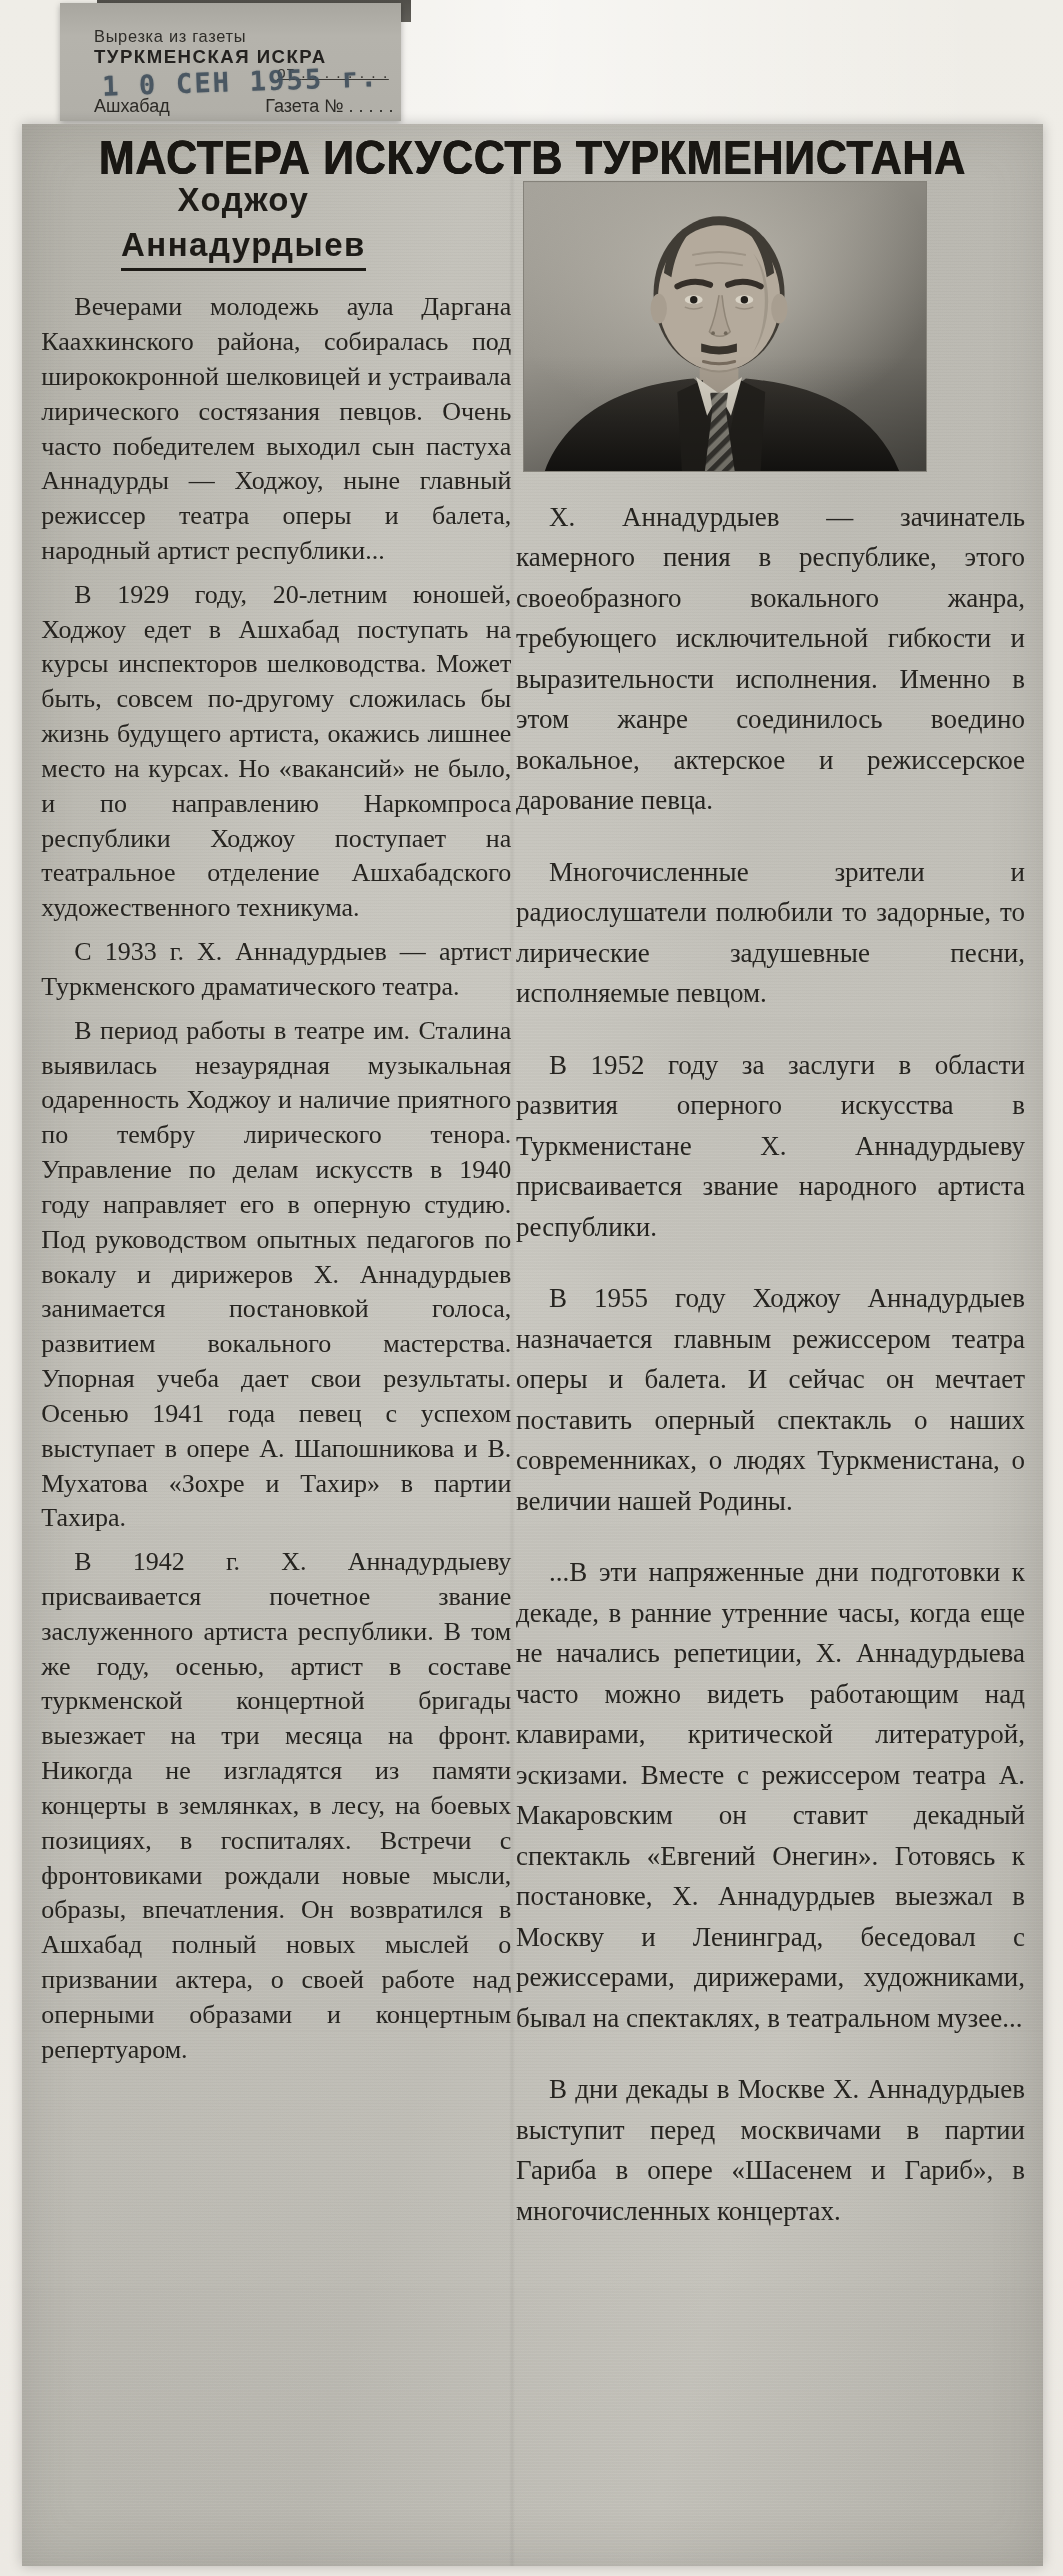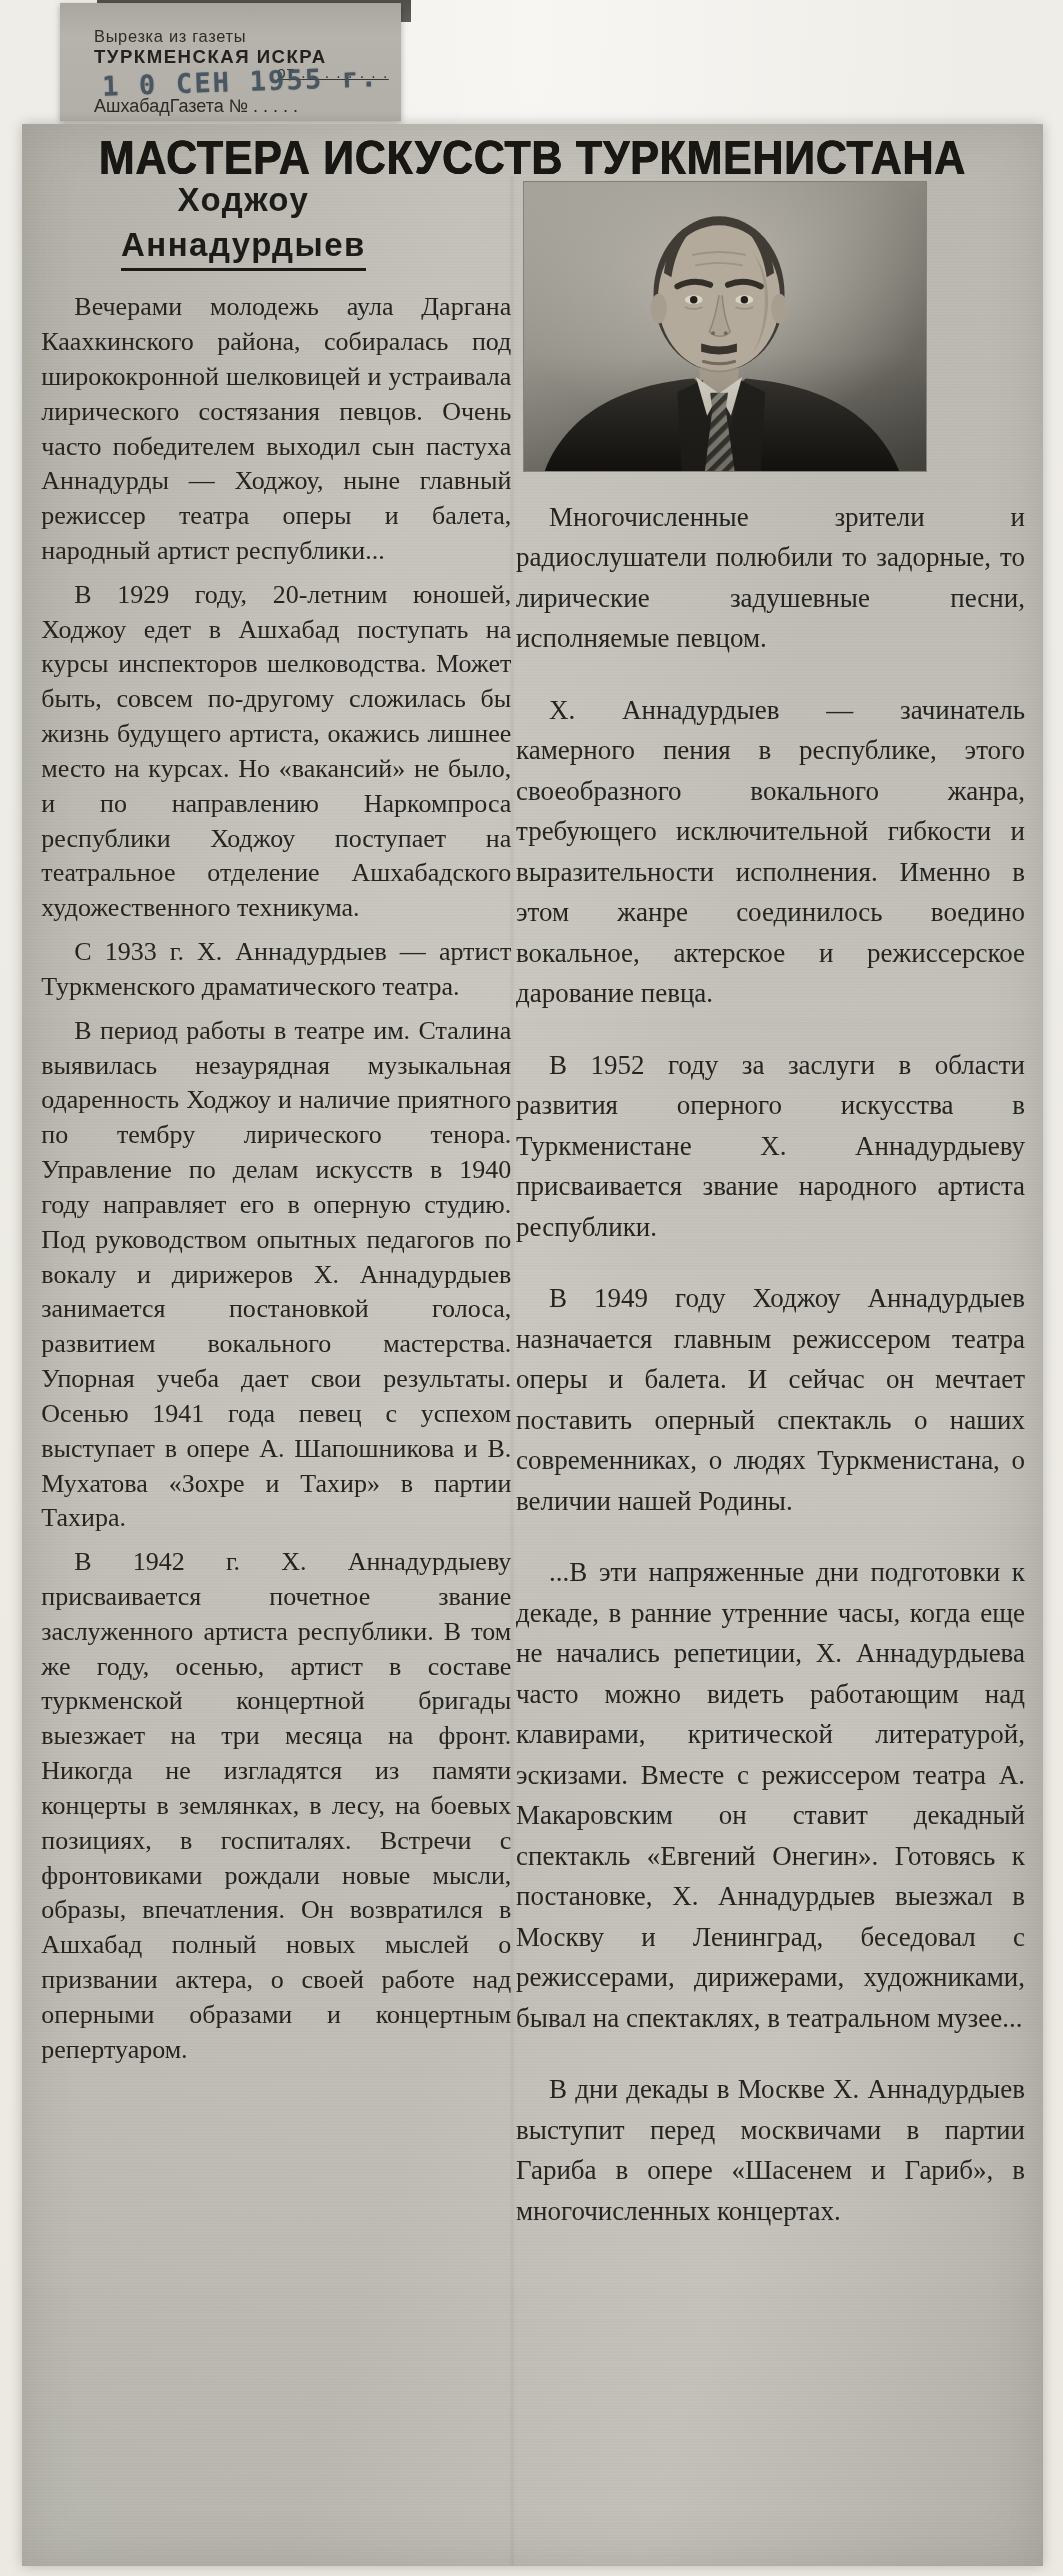--- a/index.html
+++ b/index.html
@@ -43,21 +43,21 @@
     position: absolute; left: 42px; top: 63px; z-index: 2;
     font: bold 27px "DejaVu Sans Mono", monospace;
     color: #42505c; letter-spacing: 2.2px;
     transform: rotate(-2deg);
     text-shadow: 0 0 1.5px rgba(66,80,92,0.55);
     opacity: 0.92;
     white-space: nowrap;
   }
   .label-bottom {
     position: absolute; left: 34px; right: 7.4px; bottom: 4.5px;
-    display: flex; justify-content: flex-start;
+    display: flex; justify-content: space-between;
     font: 18px "Liberation Sans", sans-serif; color: #2c2a26;
   }
 
   
   .paper {
     position: absolute; left: 22px; top: 124px; width: 1021px; height: 2442px;
     background:
       repeating-linear-gradient(0deg, rgba(0,0,0,0.015) 0 1.5px, rgba(255,255,255,0.01) 1.5px 3px),
       radial-gradient(ellipse at 50% 45%, rgba(255,255,255,0.10), rgba(0,0,0,0.06) 90%),
       linear-gradient(105deg, #bcbab1 0%, #c8c6be 28%, #c2c0b8 55%, #cbc9c1 76%, #bfbdb5 100%);
@@ -217,24 +217,24 @@
           <path d="M238,217 Q262,225 286,217 L286,228 Q262,235 238,228 Z" fill="#38332c"></path>
 
           <path d="M241,241 Q262,247 283,241" stroke="#776b5d" stroke-width="4" stroke-linecap="round" fill="none"></path>
           <path d="M238,250 Q262,259 286,250" stroke="#9a9082" stroke-width="2.5" fill="none"></path>
 
           <path d="M308,96 C334,126 336,190 306,232 C328,196 330,128 308,96 Z" fill="#90867a" opacity="0.55"></path>
           <rect width="540" height="388" fill="url(#vig)"></rect>
         </svg>
       </div>
       <div>
+          <p class="para">Х. Аннадурдыев — зачинатель камерного пения в республике, этого своеобразного вокального жанра, требующего исключительной гибкости и выразительности исполнения. Именно в этом жанре соединилось воедино вокальное, актерское и режиссерское дарование певца.</p>
           <p class="para">Многочисленные зрители и радиослушатели полюбили то задорные, то лирические задушевные песни, исполняемые певцом.</p>
-          <p class="para">Х. Аннадурдыев — зачинатель камерного пения в республике, этого своеобразного вокального жанра, требующего исключительной гибкости и выразительности исполнения. Именно в этом жанре соединилось воедино вокальное, актерское и режиссерское дарование певца.</p>
           <p class="para">В 1952 году за заслуги в области развития оперного искусства в Туркменистане Х. Аннадурдыеву присваивается звание народного артиста республики.</p>
-          <p class="para">В 1949 году Ходжоу Аннадурдыев назначается главным режиссером театра оперы и балета. И сейчас он мечтает поставить оперный спектакль о наших современниках, о людях Туркменистана, о величии нашей Родины.</p>
+          <p class="para">В 1955 году Ходжоу Аннадурдыев назначается главным режиссером театра оперы и балета. И сейчас он мечтает поставить оперный спектакль о наших современниках, о людях Туркменистана, о величии нашей Родины.</p>
           <p class="para">...В эти напряженные дни подготовки к декаде, в ранние утренние часы, когда еще не начались репетиции, Х. Аннадурдыева часто можно видеть работающим над клавирами, критической литературой, эскизами. Вместе с режиссером театра А. Макаровским он ставит декадный спектакль «Евгений Онегин». Готовясь к постановке, Х. Аннадурдыев выезжал в Москву и Ленинград, беседовал с режиссерами, дирижерами, художниками, бывал на спектаклях, в театральном музее...</p>
           <p class="para">В дни декады в Москве Х. Аннадурдыев выступит перед москвичами в партии Гариба в опере «Шасенем и Гариб», в многочисленных концертах.</p>
         </div>
     </div>
 
   </div>
 
 </div>
 
 

